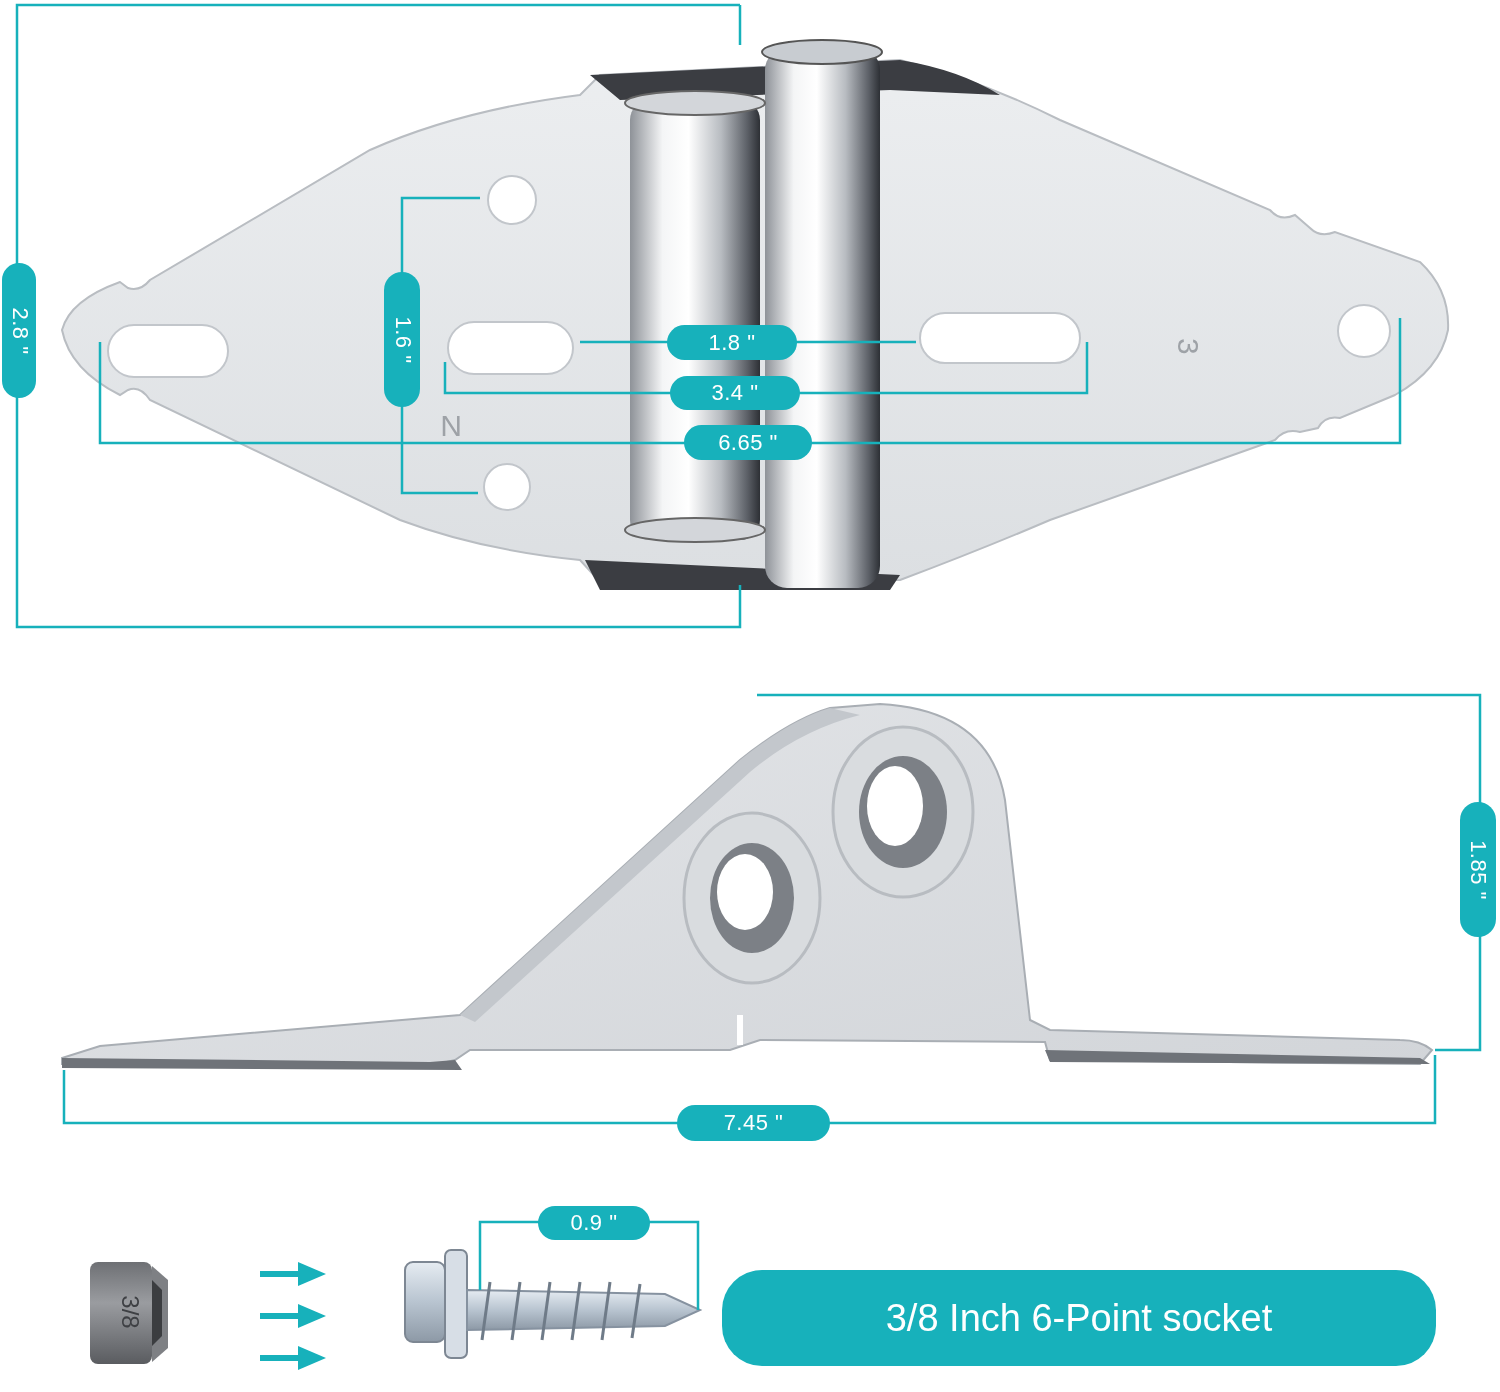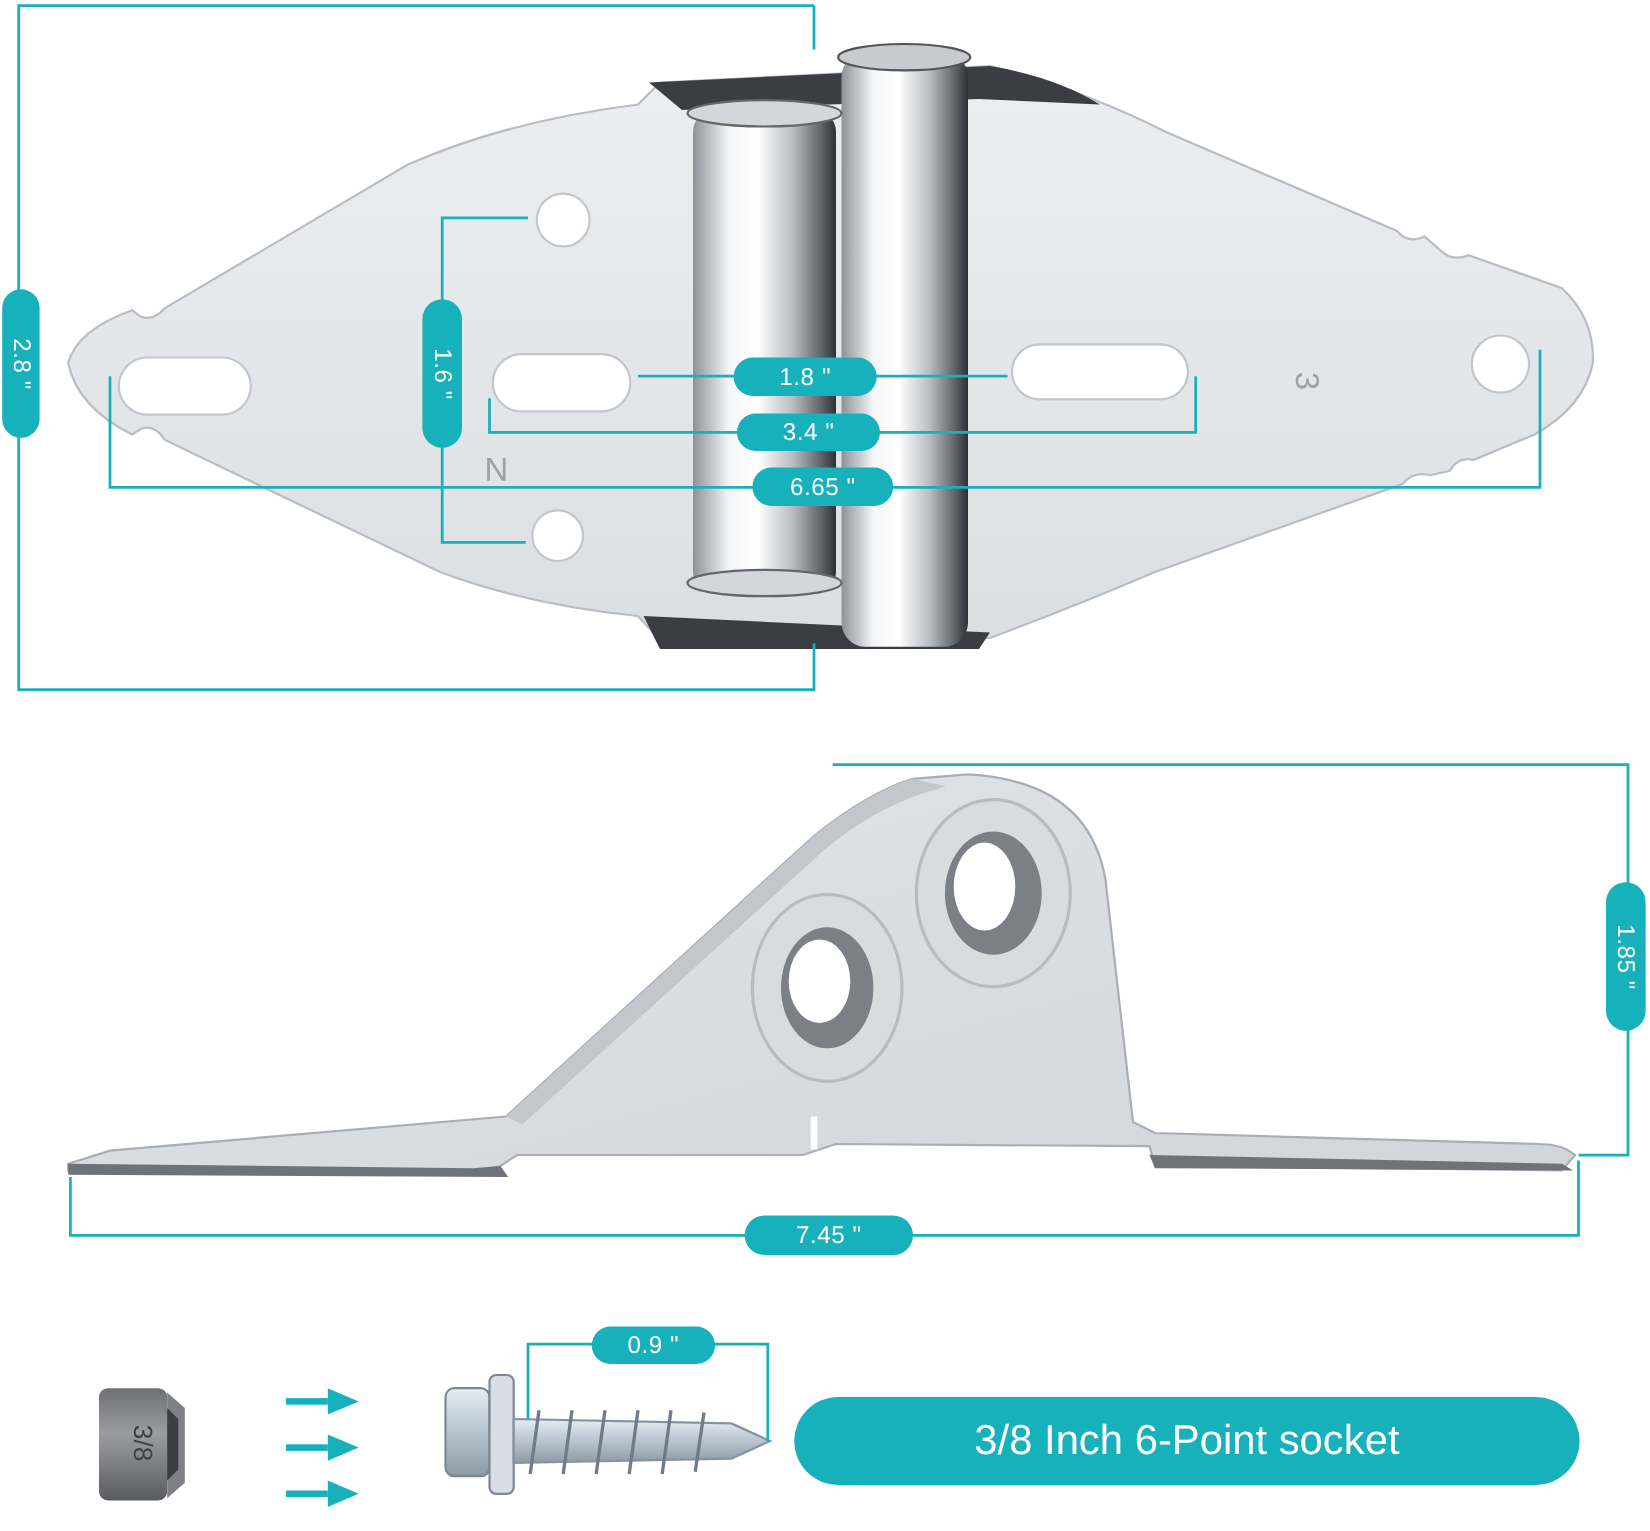--- a/index.html
+++ b/index.html
@@ -1,20 +1,20 @@
 <!DOCTYPE html>
 <html><head>
 <meta charset="utf-8">
 <style>
   html, body { margin:0; padding:0; background:#ffffff; }
   body { width:1500px; height:1392px; position:relative; overflow:hidden; font-family:"Liberation Sans", sans-serif; }
   svg.stage { position:absolute; left:0; top:0; }
   .pill { position:absolute; background:#17b1bb; color:#ffffff; border-radius:999px; display:flex; align-items:center; justify-content:center; font-family:"Liberation Sans", sans-serif; font-size:22px; letter-spacing:0.5px; white-space:nowrap; }
   .pill.v span { display:inline-block; transform:rotate(90deg); }
-  .banner { position:absolute; left:722px; top:1270px; width:714px; height:80px; border-radius:40px; background:#17b1bb; color:#fff; display:flex; align-items:center; justify-content:center; font-size:38px; font-family:"Liberation Sans", sans-serif; }
+  .banner { position:absolute; left:722px; top:1270px; width:714px; height:96px; border-radius:40px; background:#17b1bb; color:#fff; display:flex; align-items:center; justify-content:center; font-size:38px; font-family:"Liberation Sans", sans-serif; }
 </style>
 </head>
 <body>
 
 <svg class="stage" width="1500" height="1392" viewBox="0 0 1500 1392">
   <defs>
     <linearGradient id="plate" x1="0" y1="0" x2="0" y2="1">
       <stop offset="0" stop-color="#eceef0"></stop>
       <stop offset="1" stop-color="#dcdfe2"></stop>
     </linearGradient>

